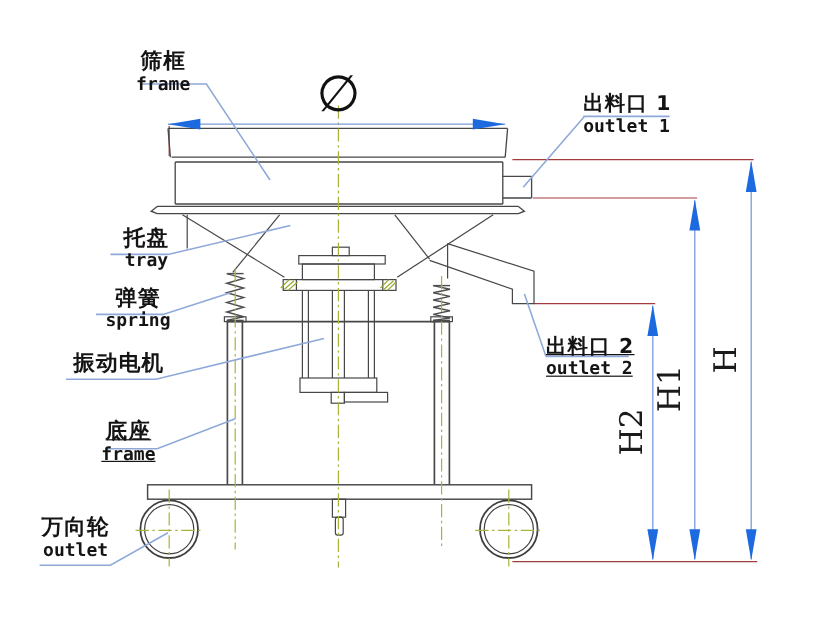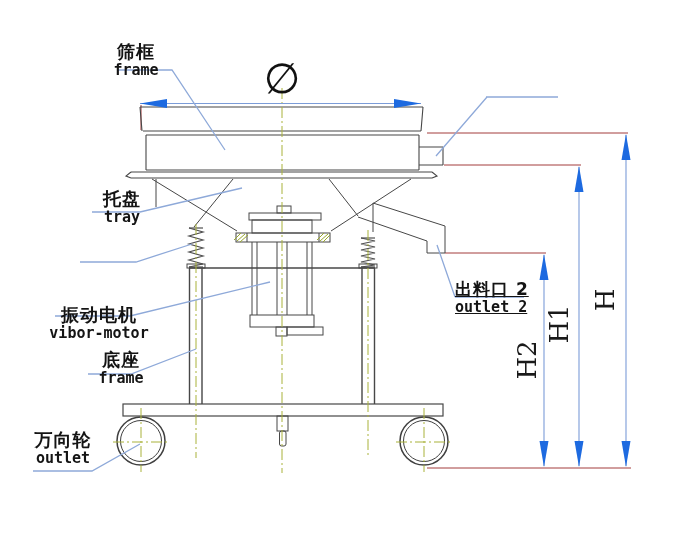--- a/index.html
+++ b/index.html
@@ -149,36 +149,43 @@
   <div class="lbl" style="left:90px;top:189px;width:64px;">
     <div class="zh">托盘</div>
     <div class="en">tray</div>
   </div>
 
   <div class="lbl" style="left:100px;top:42px;width:72px;">
     <div class="zh">筛框</div>
     <div class="en">frame</div>
   </div>
 
-
-  <div class="lbl" style="left:44px;top:293px;width:110px;margin-top:12px;">
-    <div class="zh">振动电机</div>
-    <div class="en">vibor-motor</div>
+  <div class="lbl" style="left:80px;top:239px;width:70px;">
+    <div class="zh">弹簧</div>
+    <div class="en">spring</div>
   </div>
 
-  <div class="lbl" style="left:96px;top:350px;width:50px;">
+  <div class="lbl" style="left:44px;top:293px;width:110px;">
+    <div class="zh">振动电机</div>
+  </div>
+
+  <div class="lbl" style="left:82px;top:350px;width:50px;text-decoration:underline;">
     <div class="zh">底座</div>
     <div class="en">frame</div>
   </div>
 
   <div class="lbl" style="left:26px;top:430px;width:74px;">
     <div class="zh">万向轮</div>
     <div class="en">outlet</div>
   </div>
 
+  <div class="lbl left" style="left:486px;top:78px;">
+    <div class="zh">出料口 1</div>
+    <div class="en">outlet 1</div>
+  </div>
 
   <div class="lbl left" style="left:455px;top:280px;text-decoration:underline;">
     <div class="zh">出料口 2</div>
     <div class="en">outlet 2</div>
   </div>
 
   <div class="phi" style="left:282px;top:78px;">∅</div>
   <div class="dim-rot" style="left:527px;top:360px;">H2</div>
   <div class="dim-rot" style="left:559px;top:324px;">H1</div>
   <div class="dim-rot" style="left:605px;top:300px;">H</div>

